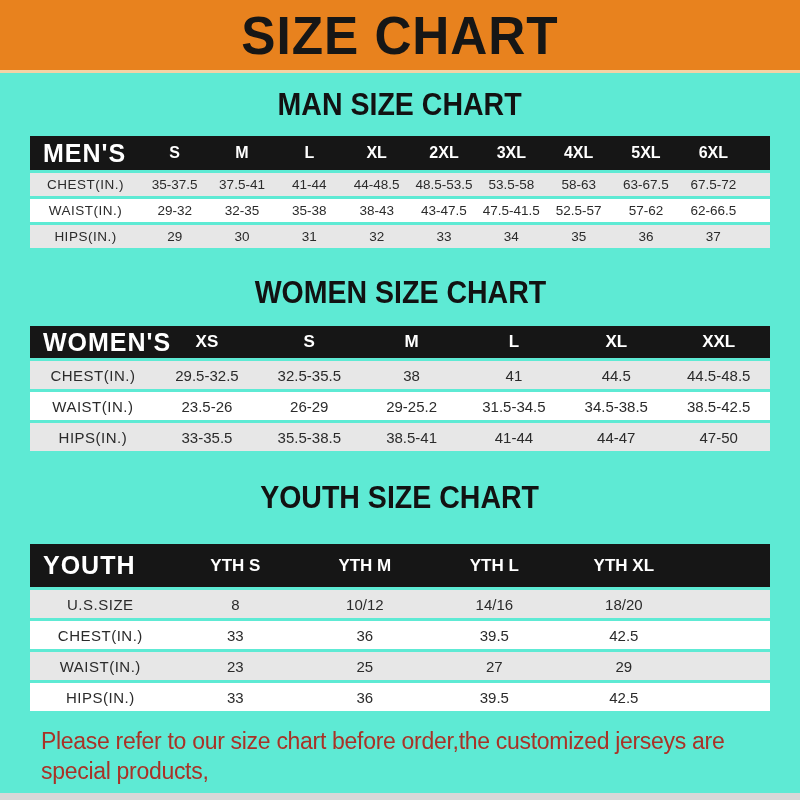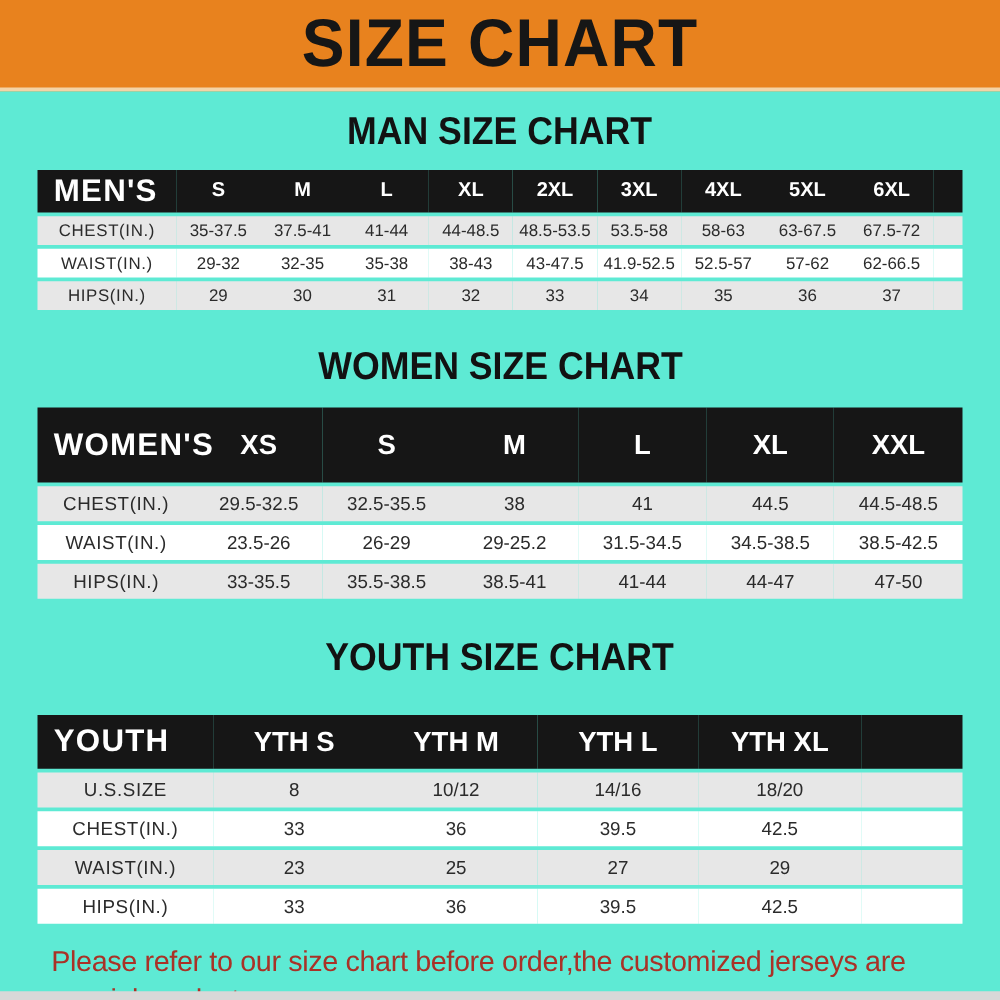--- a/index.html
+++ b/index.html
@@ -54,22 +54,22 @@
     text-align:center;color:var(--data-text);padding:0;
   }
   tbody td.rowlabel{letter-spacing:0.5px;margin-top:27px;}
   tbody tr:nth-child(odd) td{background:var(--row-alt);}
   tbody tr:nth-child(even) td{background:#fff;}
   
   table.compact thead th{height:34px;font-size:16px;}
   table.compact thead th.corner{font-size:25px;}
   table.compact tbody td{height:23px;font-size:13.5px;}
   
-  table.roomy thead th{font-size:22px;}
-  table.women thead th{height:60px;}
+  table.roomy thead th{font-size:17px;}
+  table.women thead th{height:32px;}
   table.youth thead th{height:43px;}
   table.roomy thead th.corner{font-size:25px;}
   table.roomy tbody td{height:28px;font-size:15px;}
   
   .footer{margin:12px 0 0 28px;}
   .footer p{
     margin:13px;color:var(--footer-red);
     font-size:23px;line-height:29.5px;font-weight:500;
     letter-spacing:-0.3px;
   }
@@ -134,21 +134,21 @@
             <td>67.5-72</td>
             <td></td>
           </tr>
           <tr>
             <td class="rowlabel">WAIST(IN.)</td>
             <td>29-32</td>
             <td>32-35</td>
             <td>35-38</td>
             <td>38-43</td>
             <td>43-47.5</td>
-            <td>41.9-52.5</td>
+            <td>47.5-41.5</td>
             <td>52.5-57</td>
             <td>57-62</td>
             <td>62-66.5</td>
             <td></td>
           </tr>
           <tr>
             <td class="rowlabel">HIPS(IN.)</td>
             <td>29</td>
             <td>30</td>
             <td>31</td>

